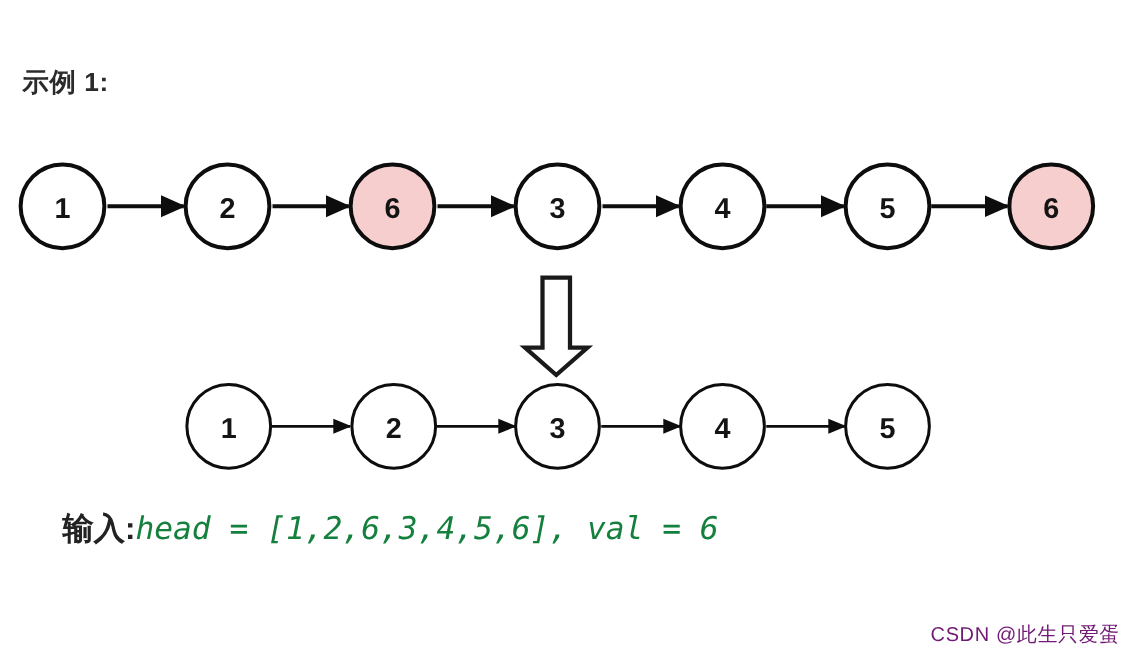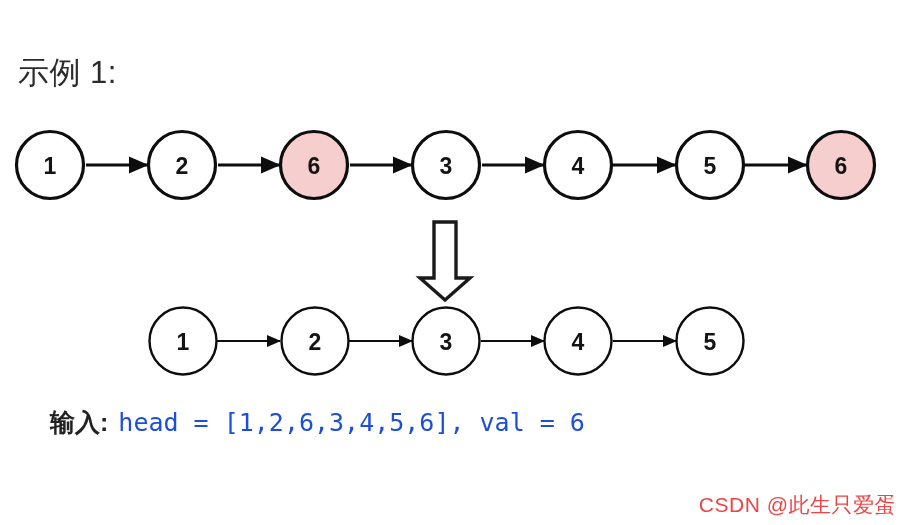--- a/index.html
+++ b/index.html
@@ -9,22 +9,22 @@
     font-family:"Liberation Sans","DejaVu Sans",sans-serif;
     overflow:hidden;
     position:relative;
   }
   .page{position:relative;width:906px;height:525px;}
 
   
   .title{
     position:absolute;
     left:18px;top:52px;
-    font-size:31px;
-    font-weight:400;
+    font-size:21px;
+    font-weight:700;
     color:#2b2b2b;
     letter-spacing:.5px;
     white-space:nowrap;
   }
 
   
   .diagram{
     position:absolute;
     left:0;top:110px;
     width:906px;height:290px;
@@ -50,36 +50,36 @@
     display:flex;
     align-items:baseline;
     height:42px;
     white-space:nowrap;
   }
   .io-label{
     font-family:"Liberation Sans","DejaVu Sans",sans-serif;
     font-weight:700;
     font-size:25px;
     color:#222222;
-    margin-right:10px;
   }
   .io-code{
     font-family:"DejaVu Sans Mono","Liberation Mono",monospace;
     font-size:25px;
-    color:#1d4ed8;
+    color:#15803d;
     letter-spacing:0px;
+    font-style:italic;
   }
 
   
   .watermark{
     position:absolute;
     right:10px;bottom:6px;
     font-family:"Liberation Sans","DejaVu Sans",sans-serif;
-    font-size:21px;
-    color:#ef4444;
+    font-size:16px;
+    color:#701a75;
     white-space:nowrap;
     letter-spacing:.5px;
   }
 </style>
 </head>
 <body>
 
 <div class="page">
 
   <div class="title">示例 1:</div>

